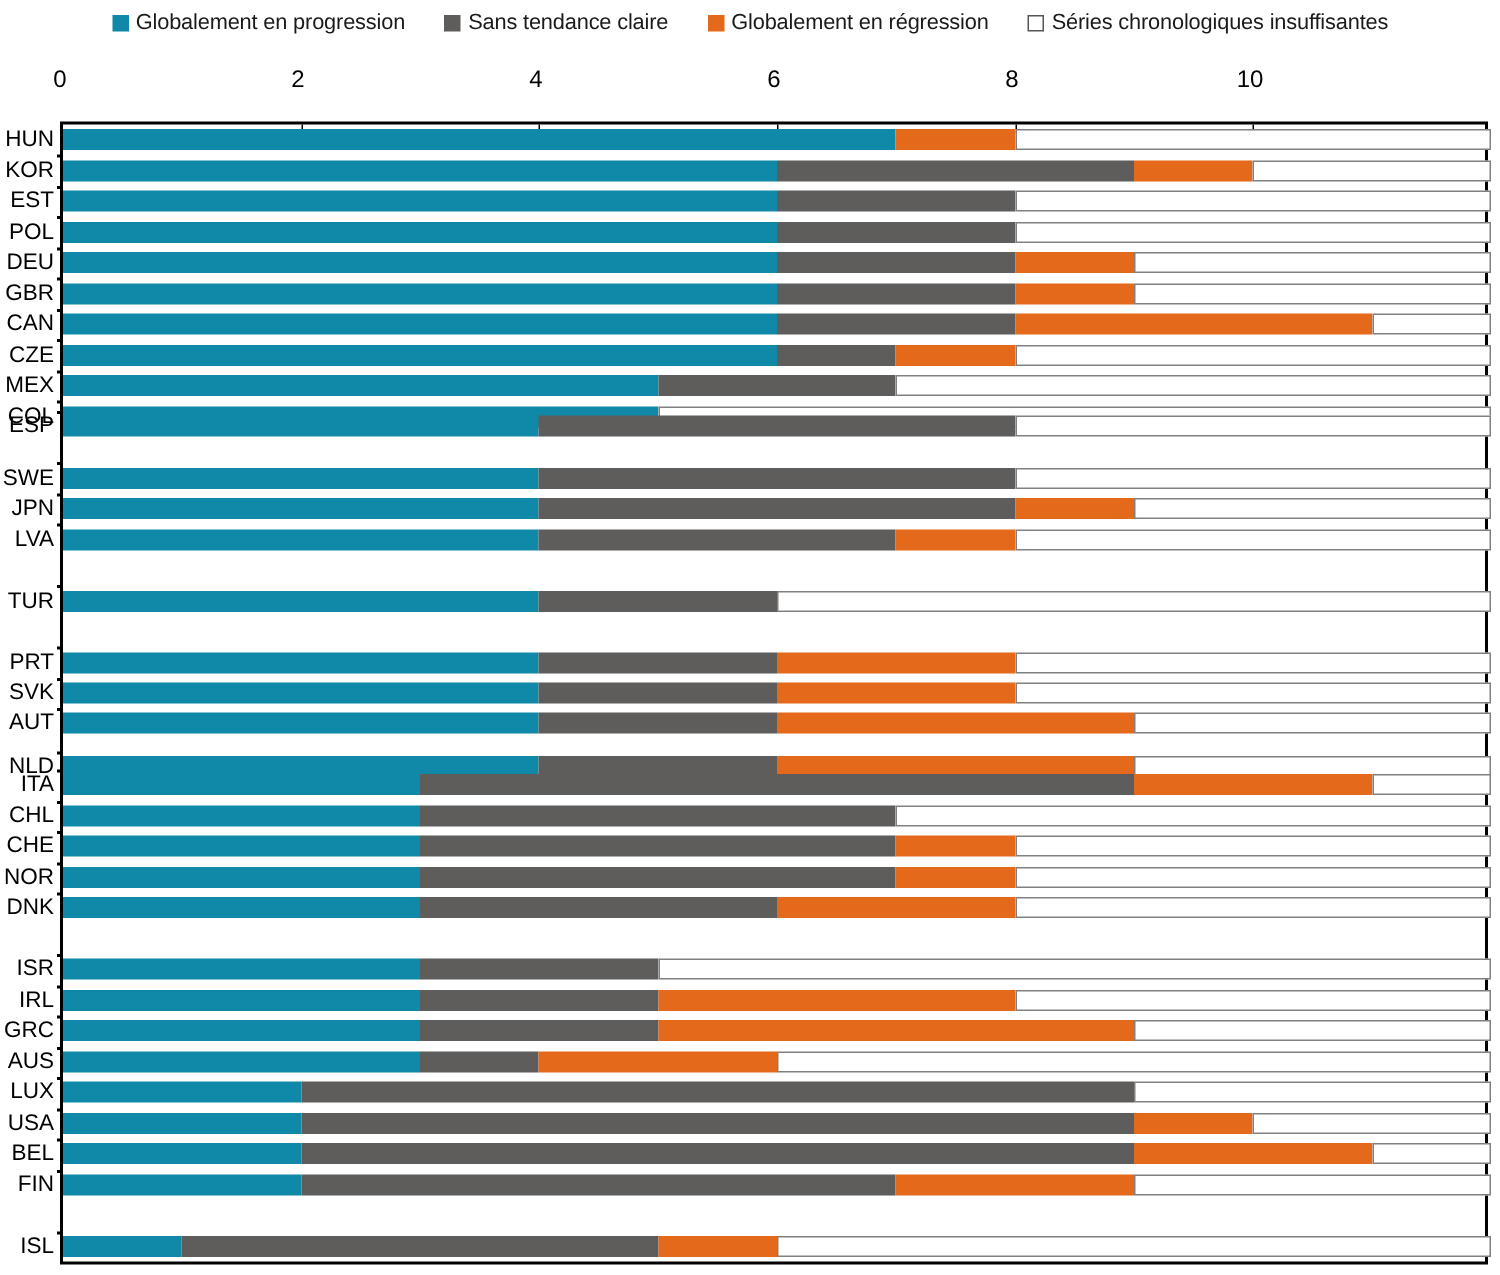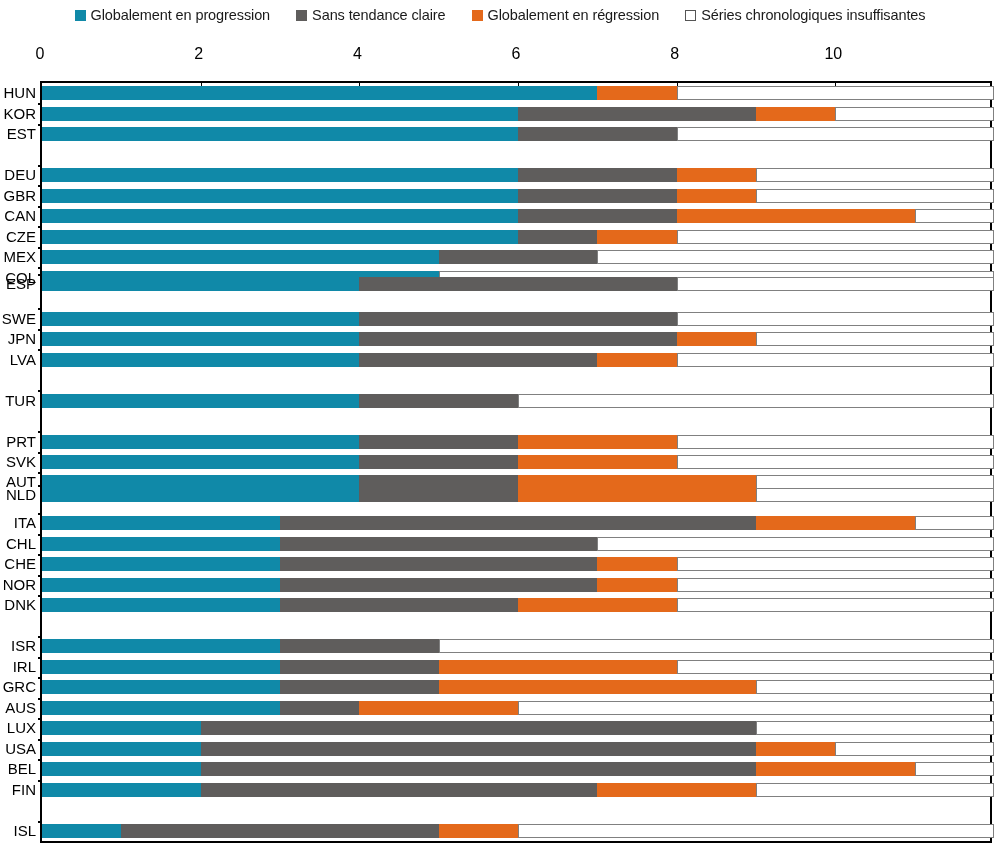--- a/index.html
+++ b/index.html
@@ -200,20 +200,29 @@
         </div>
         <div class="row" style="top: 40.973px; height: 20.4865px;">
           <div class="row-label">EST</div>
           <div class="ytick-mark" style="top: 0px;"></div>
           <div class="bar">
             <div class="seg" style="width: 476px; background: rgb(16, 137, 168);"></div>
             <div class="seg" style="width: 158.667px; background: rgb(95, 93, 92);"></div>
             <div class="seg seg-white" style="width: 317.333px;"></div>
           </div>
         </div>
+        <div class="row" style="top: 61.4595px; height: 20.4865px;">
+          <div class="row-label">POL</div>
+          <div class="ytick-mark" style="top: 0px;"></div>
+          <div class="bar">
+            <div class="seg" style="width: 476px; background: rgb(16, 137, 168);"></div>
+            <div class="seg" style="width: 158.667px; background: rgb(95, 93, 92);"></div>
+            <div class="seg seg-white" style="width: 317.333px;"></div>
+          </div>
+        </div>
         <div class="row" style="top: 81.9459px; height: 20.4865px;">
           <div class="row-label">DEU</div>
           <div class="ytick-mark" style="top: 0px;"></div>
           <div class="bar">
             <div class="seg" style="width: 476px; background: rgb(16, 137, 168);"></div>
             <div class="seg" style="width: 158.667px; background: rgb(95, 93, 92);"></div>
             <div class="seg" style="width: 79.3333px; background: rgb(228, 105, 27);"></div>
             <div class="seg seg-white" style="width: 238px;"></div>
           </div>
         </div>
@@ -334,21 +343,21 @@
         <div class="row" style="top: 389.243px; height: 20.4865px;">
           <div class="row-label">AUT</div>
           <div class="ytick-mark" style="top: 0px;"></div>
           <div class="bar">
             <div class="seg" style="width: 317.333px; background: rgb(16, 137, 168);"></div>
             <div class="seg" style="width: 158.667px; background: rgb(95, 93, 92);"></div>
             <div class="seg" style="width: 238px; background: rgb(228, 105, 27);"></div>
             <div class="seg seg-white" style="width: 238px;"></div>
           </div>
         </div>
-        <div class="row" style="top: 402px; height: 20.4865px;">
+        <div class="row" style="top: 418px; height: 20.4865px;">
           <div class="row-label">NLD</div>
           <div class="ytick-mark" style="top: 0px;"></div>
           <div class="bar">
             <div class="seg" style="width: 317.333px; background: rgb(16, 137, 168);"></div>
             <div class="seg" style="width: 158.667px; background: rgb(95, 93, 92);"></div>
             <div class="seg" style="width: 238px; background: rgb(228, 105, 27);"></div>
             <div class="seg seg-white" style="width: 238px;"></div>
           </div>
         </div>
         <div class="row" style="top: 430.216px; height: 20.4865px;">

